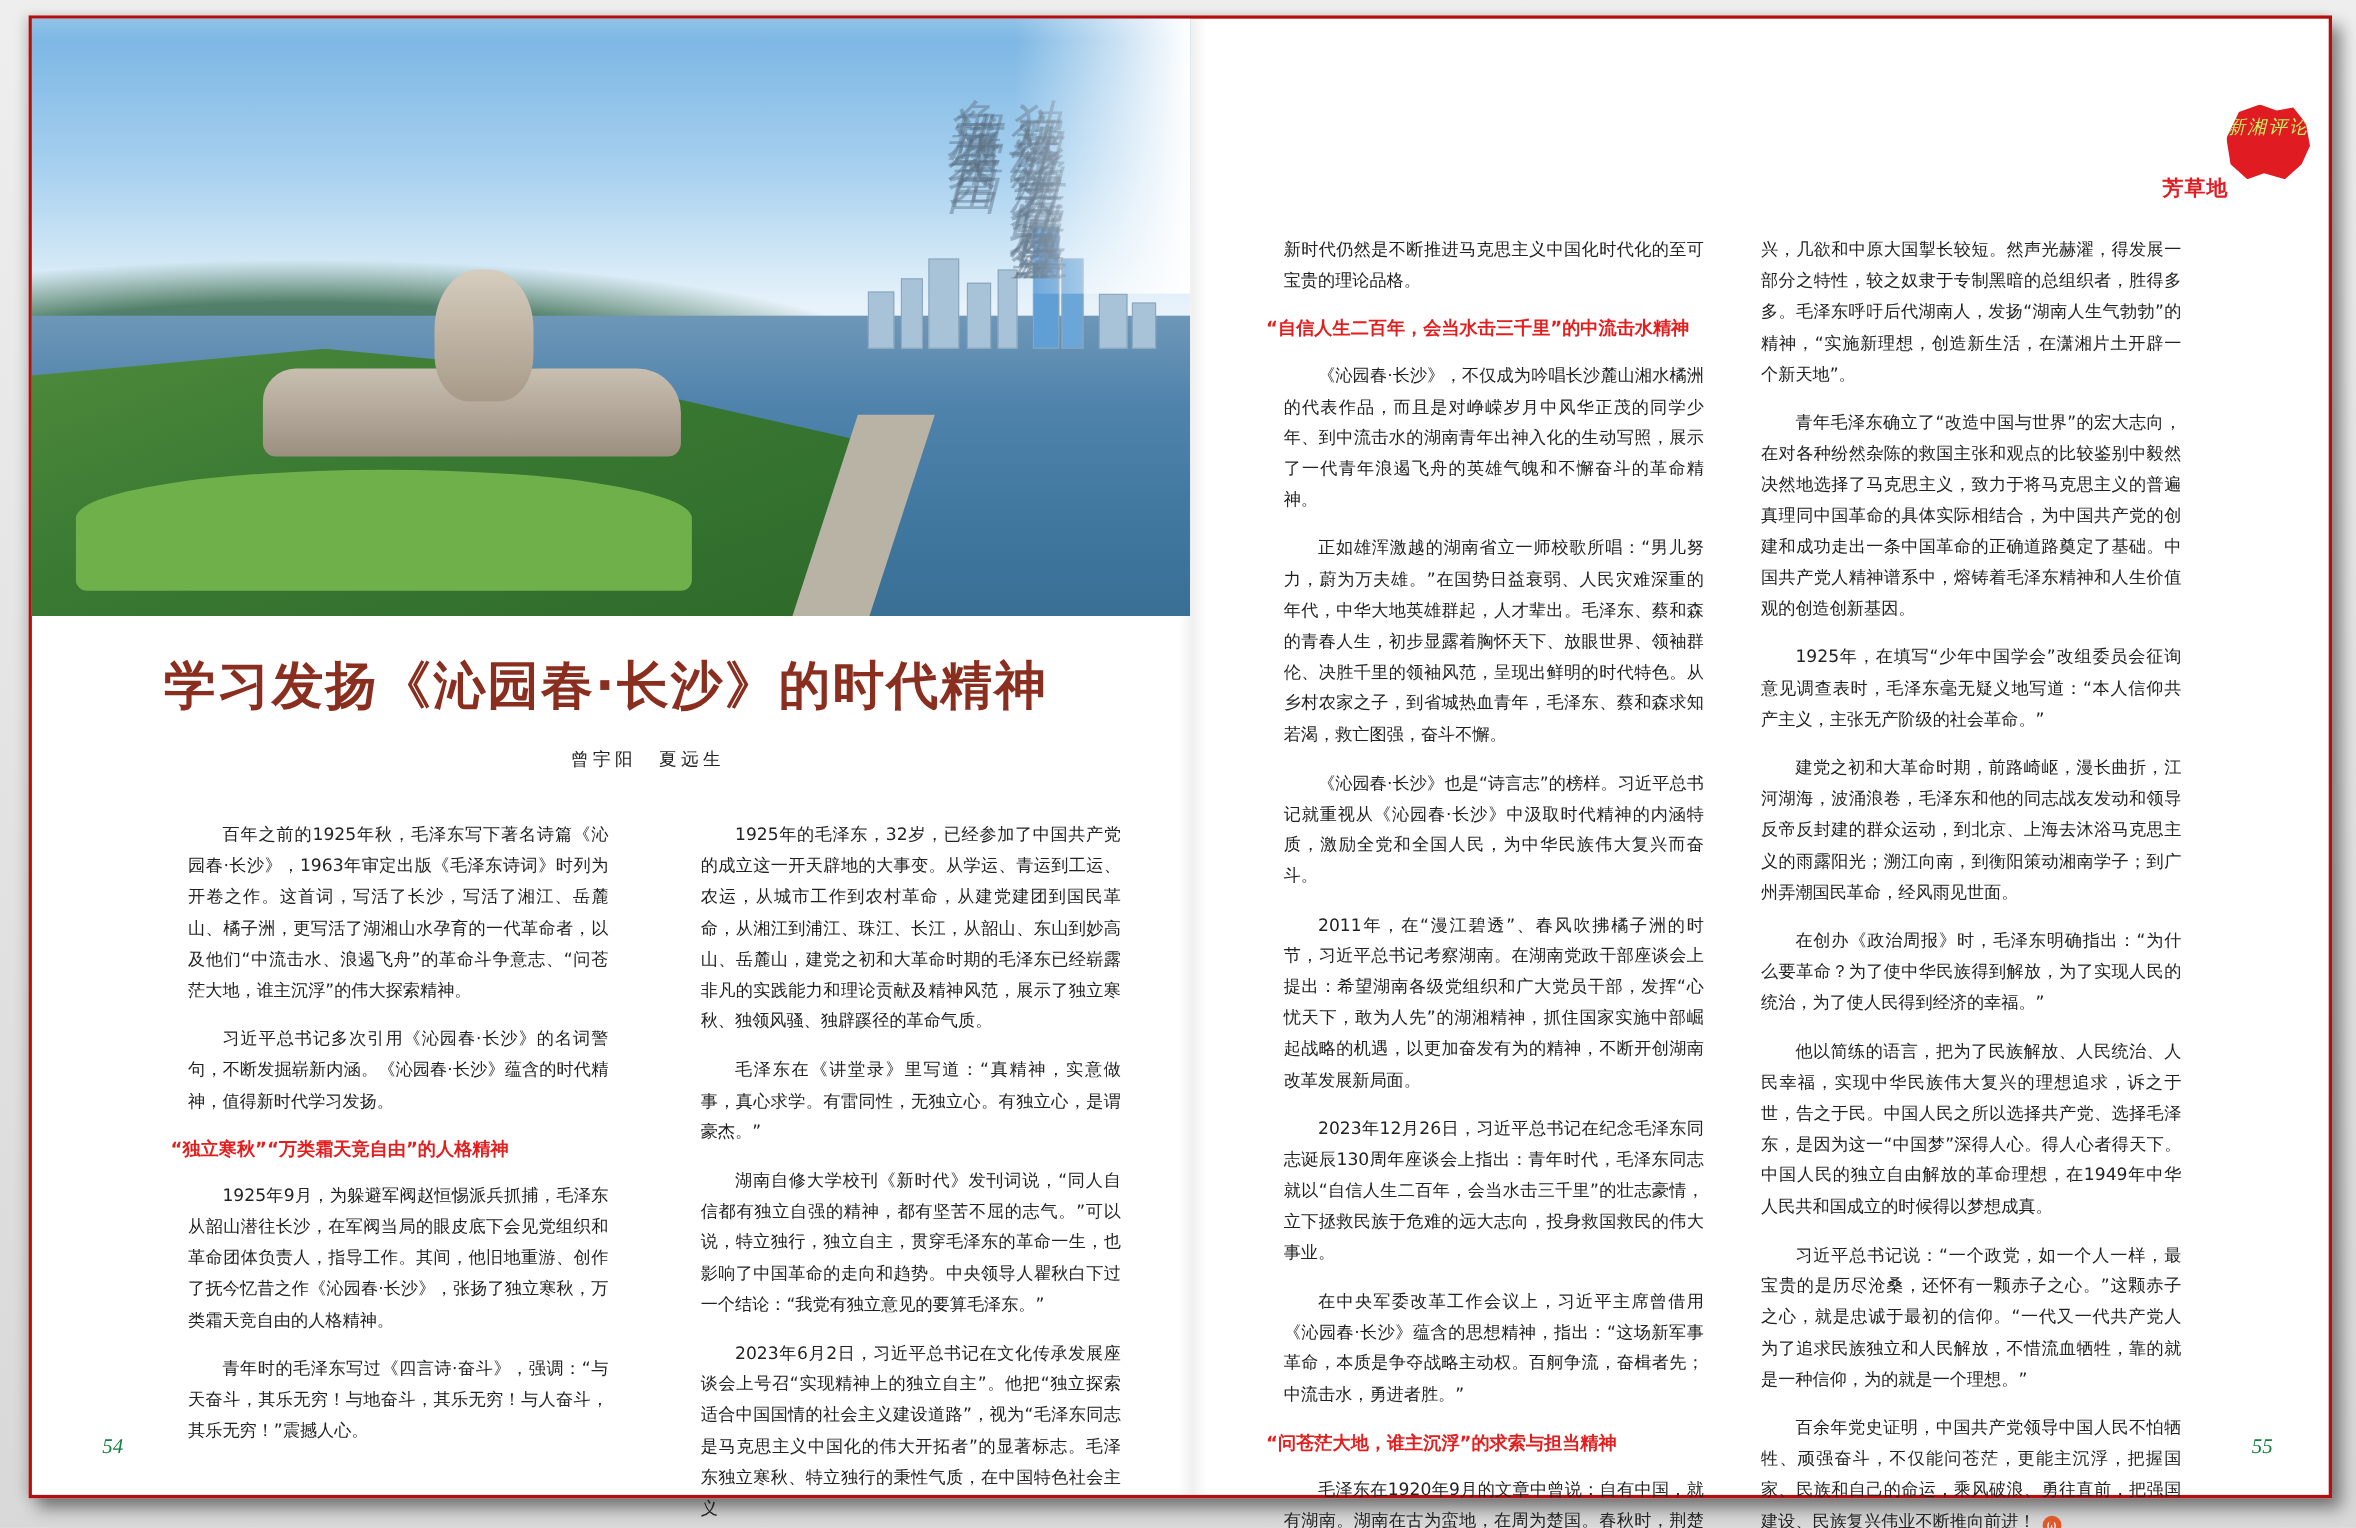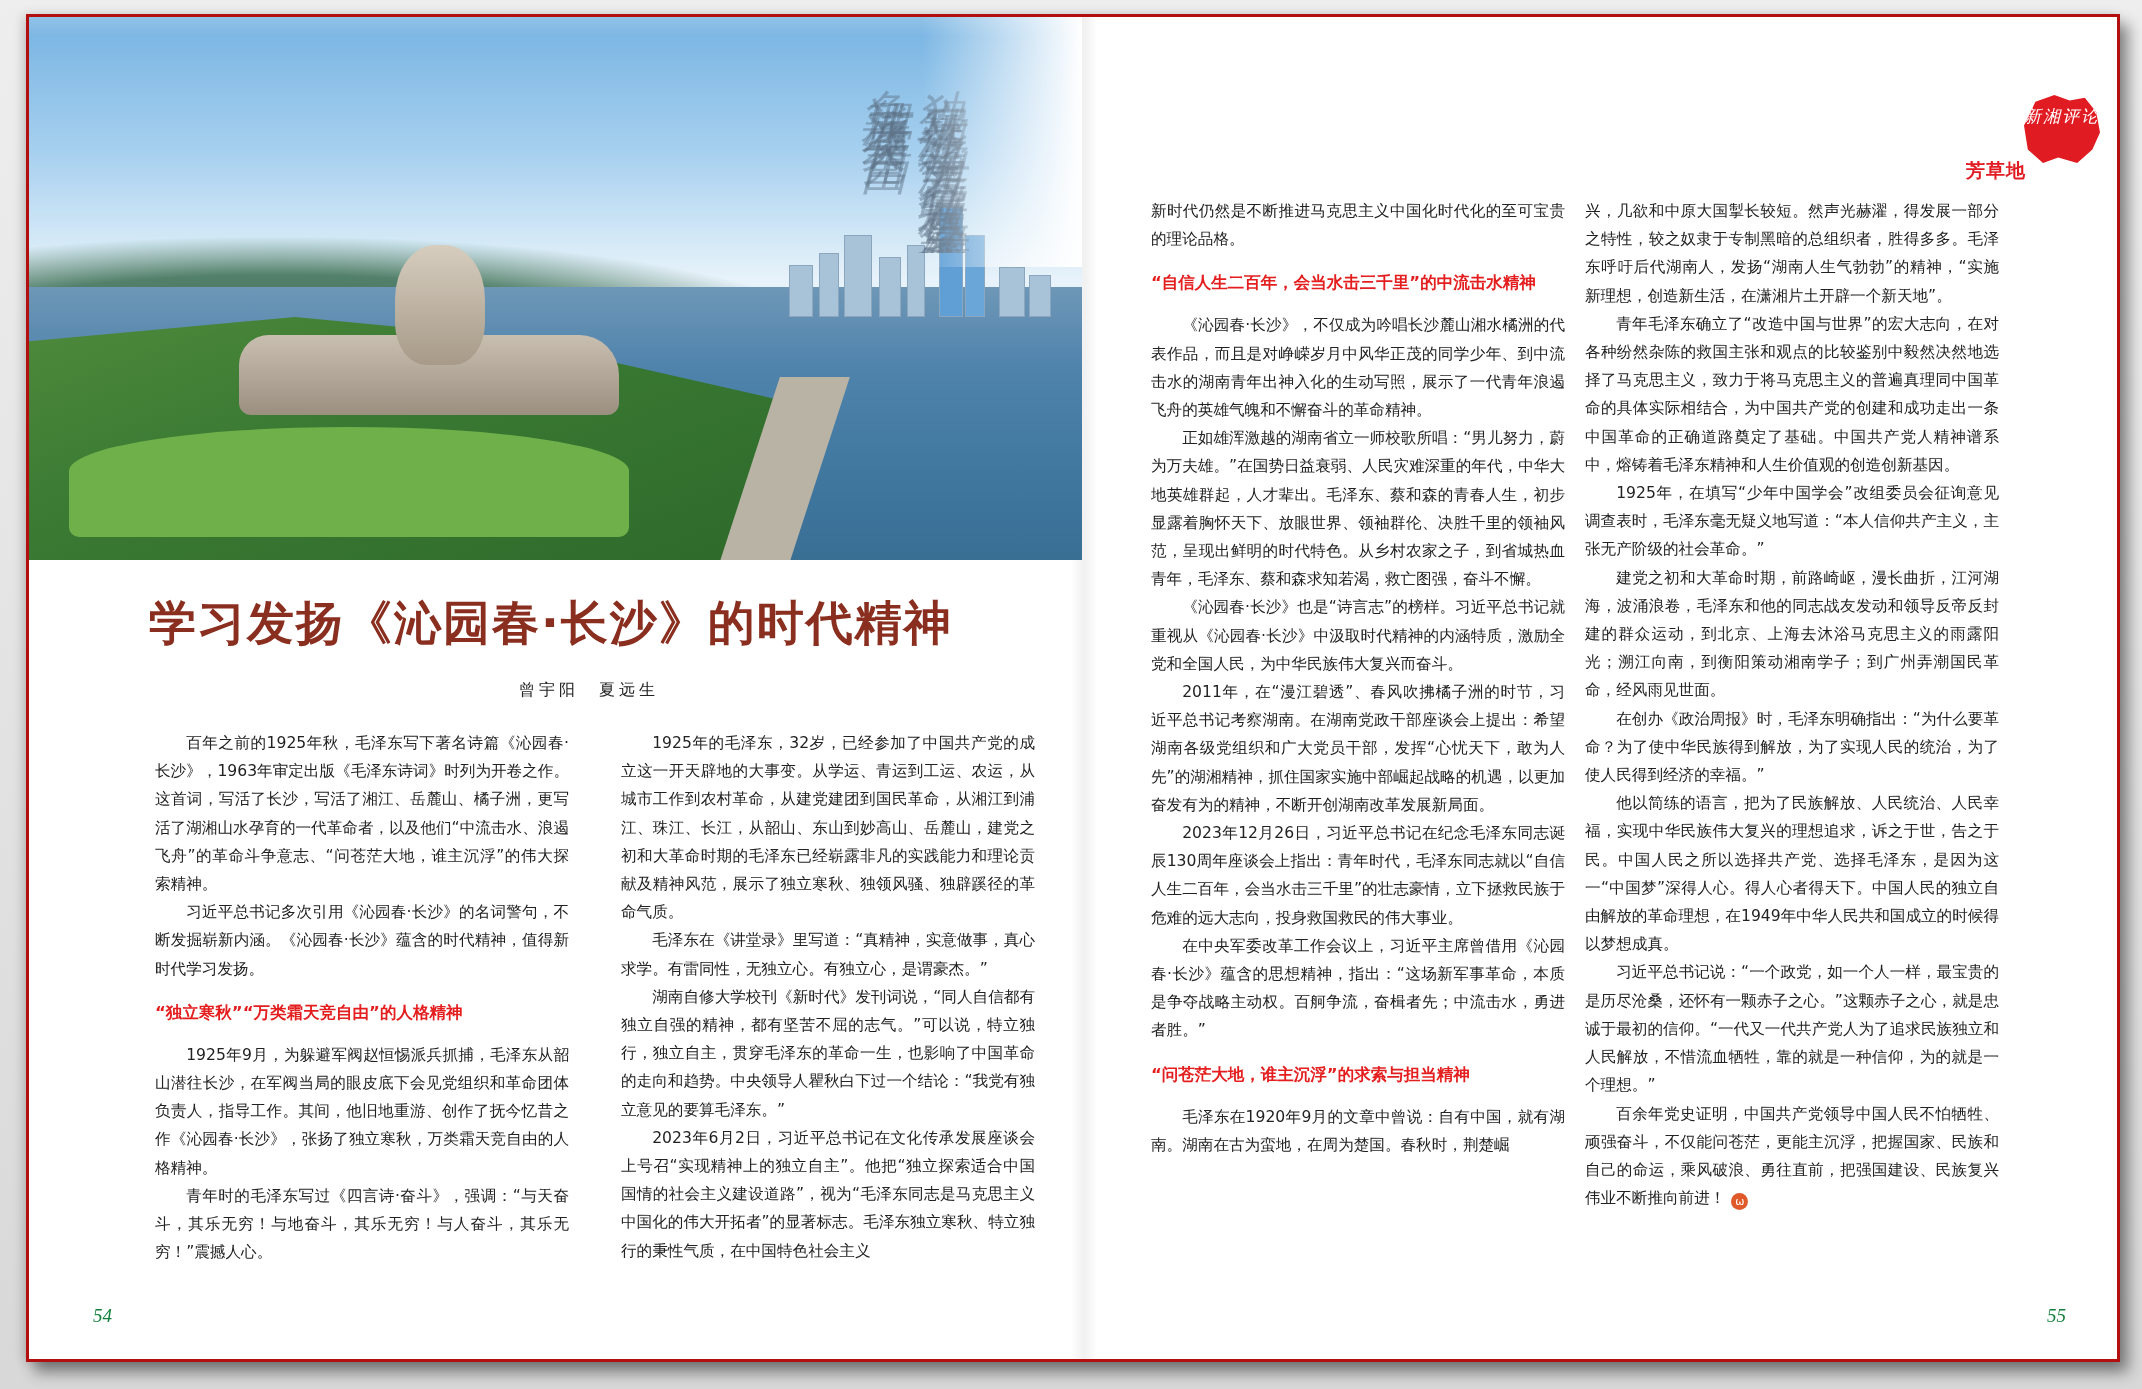--- a/index.html
+++ b/index.html
@@ -79,39 +79,39 @@
   }
   .byline {
     position: absolute; left: 490px; top: 663px; font-family: "DejaVu Serif", serif;
     font-size: 16px; color: #222; letter-spacing: 4px; white-space: pre;
   }
   
   .col {
     position: absolute; width: 414px; font-family: "DejaVu Sans", sans-serif;
     font-size: 15.6px; line-height: 28.2px; color: #222; text-align: justify;
   }
-  .col p { margin: 0; text-indent: 2em; }
+  .col p { margin: 16px; text-indent: 2em; }
   .col p.cont { text-indent: 0; }
   .col h3 {
     margin: 18px 0 16px 0; text-align: left; color: #e41e1e;
     font-size: 16.5px; font-weight: bold; line-height: 24px;
   }
   .col1 { left: 126px; top: 712px; }
   .col2 { left: 592px; top: 712px; }
   .col3 { left: 1122px; top: 180px; }
   .col4 { left: 1556px; top: 180px; }
   .end-mark {
     display: inline-block; width: 17px; height: 17px; border-radius: 50%;
     background: #e0592b; color: #fff; font-size: 11px; line-height: 17px; text-align: center;
     vertical-align: -2px; margin-left: 6px; text-indent: 0;
   }
   
   .badge {
     position: absolute; left: 1995px; top: 78px; width: 76px; height: 68px;
-    background: #e11b22; color: #ffffff;
+    background: #e11b22; color: #bef264;
     clip-path: polygon(15% 10%, 40% 0, 60% 8%, 80% 4%, 95% 25%, 100% 55%, 90% 80%, 70% 100%, 45% 92%, 25% 100%, 5% 80%, 0 45%);
     font-family: "DejaVu Serif", serif; font-style: italic; font-size: 17px; line-height: 22px;
     text-align: left; padding-top: 10px; box-sizing: border-box; letter-spacing: 2px;
   }
   .section-label {
     position: absolute; left: 1937px; top: 141px; color: #e11b22;
     font-weight: bold; font-size: 19px; letter-spacing: 1px;
   }
   .page-num {
     position: absolute; top: 1288px; font-family: "Liberation Serif", serif;

